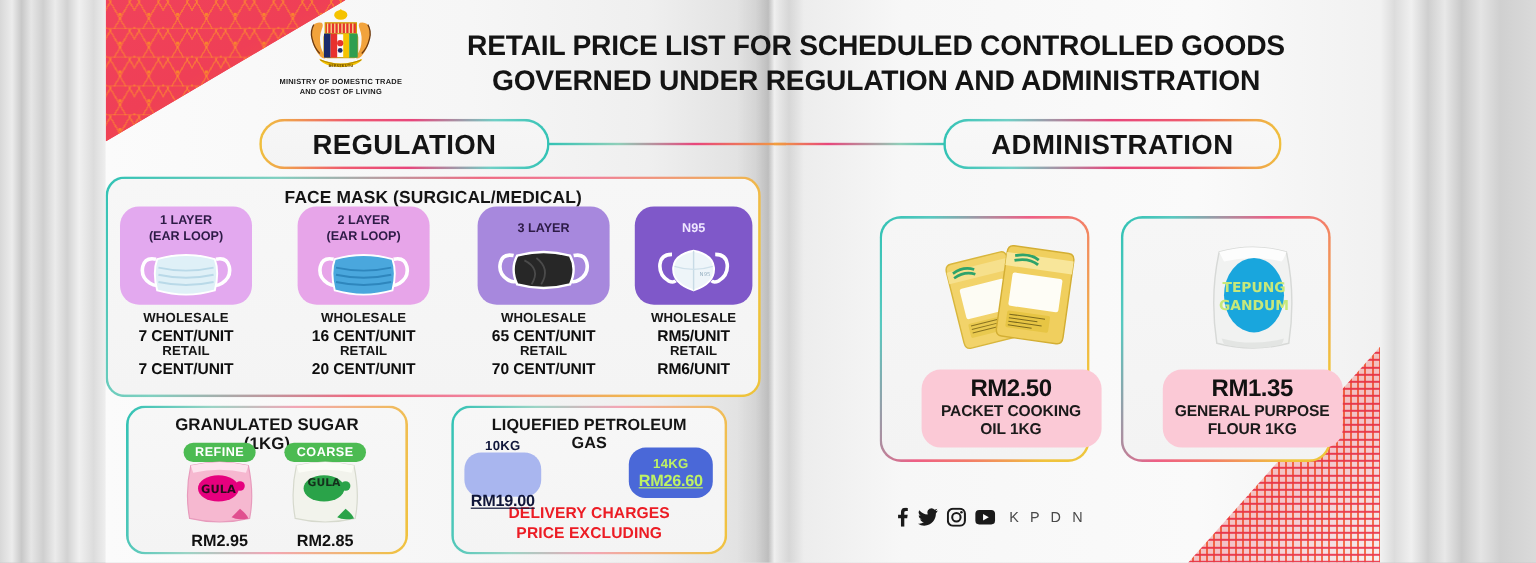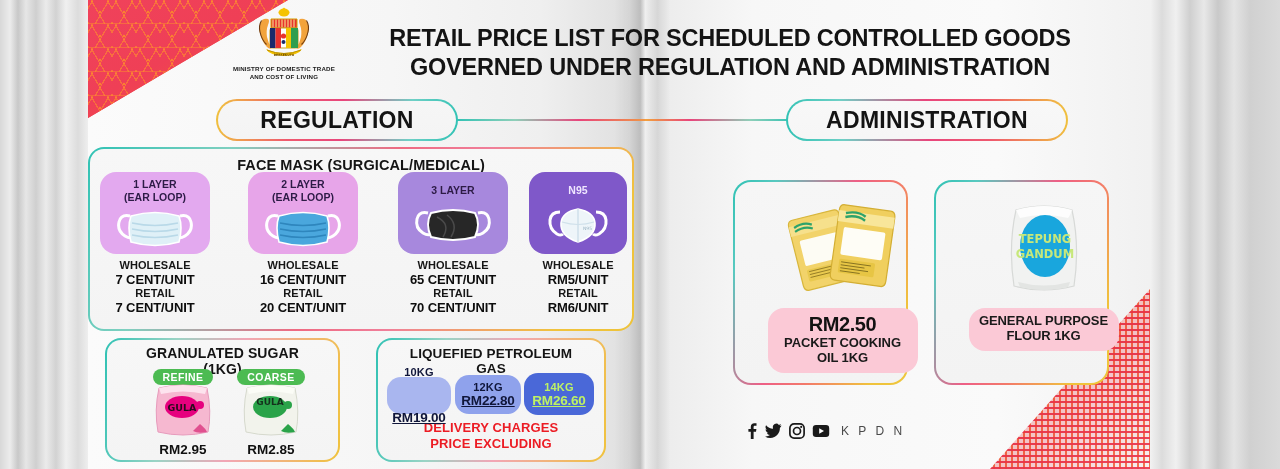--- a/index.html
+++ b/index.html
@@ -375,24 +375,20 @@
     <div class="lpg-note" style="top:80px;">
       <div>DELIVERY CHARGES</div>
       <div>PRICE EXCLUDING</div>
     </div>
   </div>
 
   <div class="lpg-pill" style="left:387px; top:377px; width:64px; height:37px; background:#a9b6ef;gap:32px;">
     <div class="lpg-size">10KG</div>
     <div class="lpg-price">RM19.00</div>
   </div>
-  <div class="lpg-pill" style="left:455px; top:375px; width:66px; height:39px; background:#8fa2ec;">
-    <div class="lpg-size">12KG</div>
-    <div class="lpg-price">RM22.80</div>
-  </div>
   <div class="lpg-pill" style="left:524px; top:373px; width:70px; height:42px; background:#4a68d8; color:#bef264;">
     <div class="lpg-size">14KG</div>
     <div class="lpg-price">RM26.60</div>
   </div>
 
   <div class="prod-card" style="left:733px; top:180px;">
     <div class="prod-art">
       <svg width="132" height="100" viewBox="0 0 132 100">
         <g transform="rotate(-14 45 55)">
           <path d="M24 16 h42 q5 0 5 6 v60 q0 6 -5 6 h-42 q-5 0 -5 -6 v-60 q0 -6 5 -6z" fill="#f2d36a" stroke="#d8b63c" stroke-width="1.2"></path>
@@ -426,20 +422,21 @@
       <svg width="104" height="104" viewBox="0 0 104 104">
         <path d="M24 14 q28 -8 56 0 q8 36 2 76 q-30 8 -60 0 q-6 -40 2 -76z" fill="#f1f2f1" stroke="#d7d9d7" stroke-width="1.2"></path>
         <path d="M24 14 q28 -8 56 0 q-2 6 -4 8 q-24 -6 -48 0z" fill="#fdfdfd"></path>
         <path d="M26 86 q26 7 52 0 q-1 4 -2 5 q-24 6 -48 0z" fill="#e3e5e3"></path>
         <ellipse cx="53" cy="50" rx="25" ry="31" fill="#19a6dd"></ellipse>
         <text x="53" y="47" font-size="11.5" fill="#c7e87a" text-anchor="middle" font-family="DejaVu Sans, sans-serif" font-weight="bold">TEPUNG</text>
         <text x="53" y="62" font-size="11.5" fill="#c7e87a" text-anchor="middle" font-family="DejaVu Sans, sans-serif" font-weight="bold">GANDUM</text>
       </svg>
     </div>
     <div class="prod-plate">
+      <div class="prod-price">RM1.35</div>
       <div class="prod-name">
         <div>GENERAL PURPOSE</div>
         <div>FLOUR 1KG</div>
       </div>
     </div>
   </div>
 
   <div class="social">
     <svg width="12" height="16" viewBox="0 0 12 16">
       <path d="M7.6 16V8.8h2.4l.4-2.8H7.6V4.2c0-.8.2-1.4 1.4-1.4H10.5V.3C10.2.25 9.3.15 8.3.15 6.2.15 4.8 1.4 4.8 3.8V6H2.4v2.8h2.4V16z" fill="#1a1a1a"></path>

